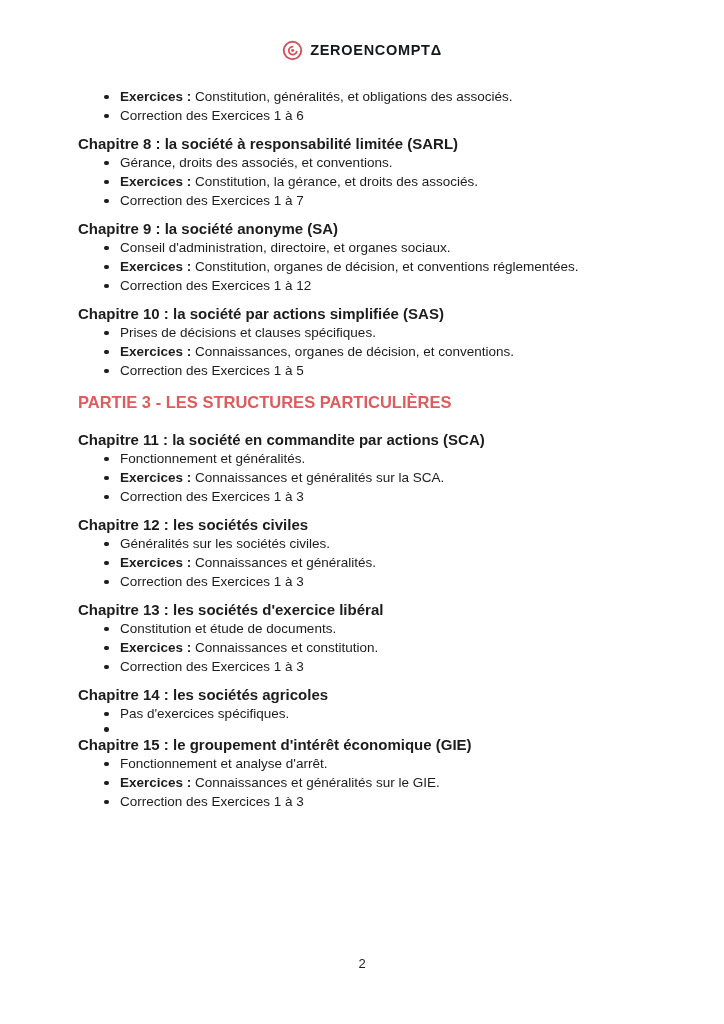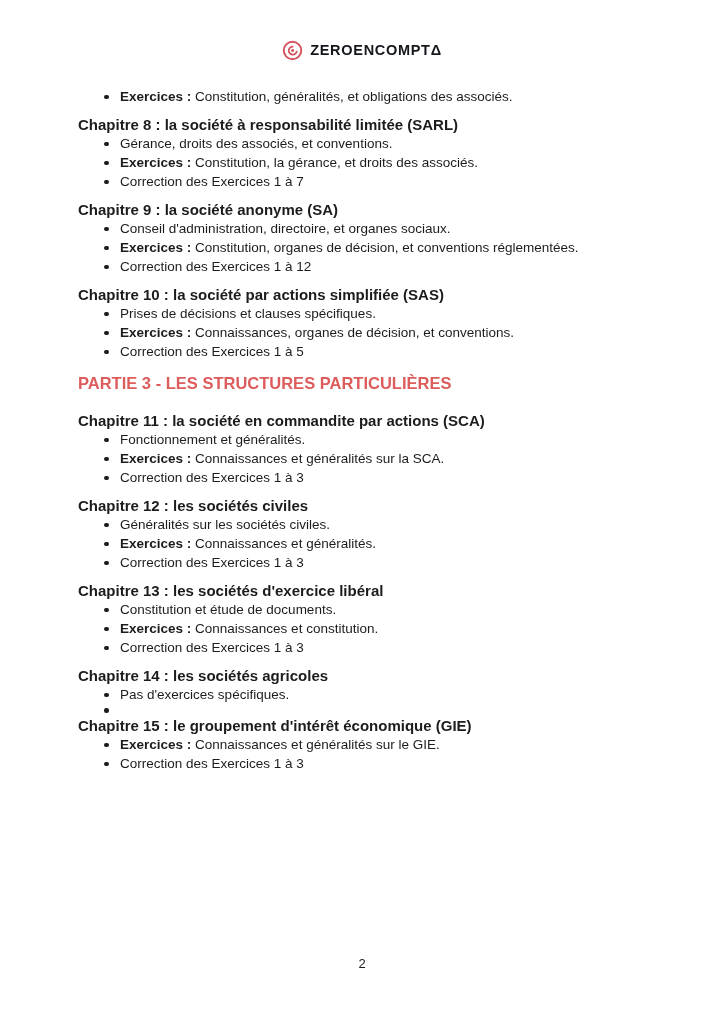--- a/index.html
+++ b/index.html
@@ -96,20 +96,21 @@
         <circle cx="12.2" cy="12" r="1.7" fill="#d4525c"></circle>
       </svg>
     </span>
     <span class="brand">ZEROENCOMPTΔ</span>
   </div>
 
   <div class="content">
       <div class="chapter">
         <ul class="bullets">
           <li class="bullet"><strong>Exercices : </strong>Constitution, généralités, et obligations des associés.</li>
+          <li class="bullet">Correction des Exercices 1 à 6</li>
         </ul>
       </div>
       <div class="chapter">
         <div class="chapter-title">Chapitre 8 : la société à responsabilité limitée (SARL)</div>
         <ul class="bullets">
           <li class="bullet">Gérance, droits des associés, et conventions.</li>
           <li class="bullet"><strong>Exercices : </strong>Constitution, la gérance, et droits des associés.</li>
           <li class="bullet">Correction des Exercices 1 à 7</li>
         </ul>
       </div>
@@ -157,20 +158,21 @@
       <div class="chapter no-gap">
         <div class="chapter-title">Chapitre 14 : les sociétés agricoles</div>
         <ul class="bullets">
           <li class="bullet">Pas d'exercices spécifiques.</li>
           <li class="bullet empty"></li>
         </ul>
       </div>
       <div class="chapter">
         <div class="chapter-title">Chapitre 15 : le groupement d'intérêt économique (GIE)</div>
         <ul class="bullets">
+          <li class="bullet">Fonctionnement et analyse d'arrêt.</li>
           <li class="bullet"><strong>Exercices : </strong>Connaissances et généralités sur le GIE.</li>
           <li class="bullet">Correction des Exercices 1 à 3</li>
         </ul>
       </div>
     </div>
 
   <div class="footer">
     <span>2</span>
   </div>
 

